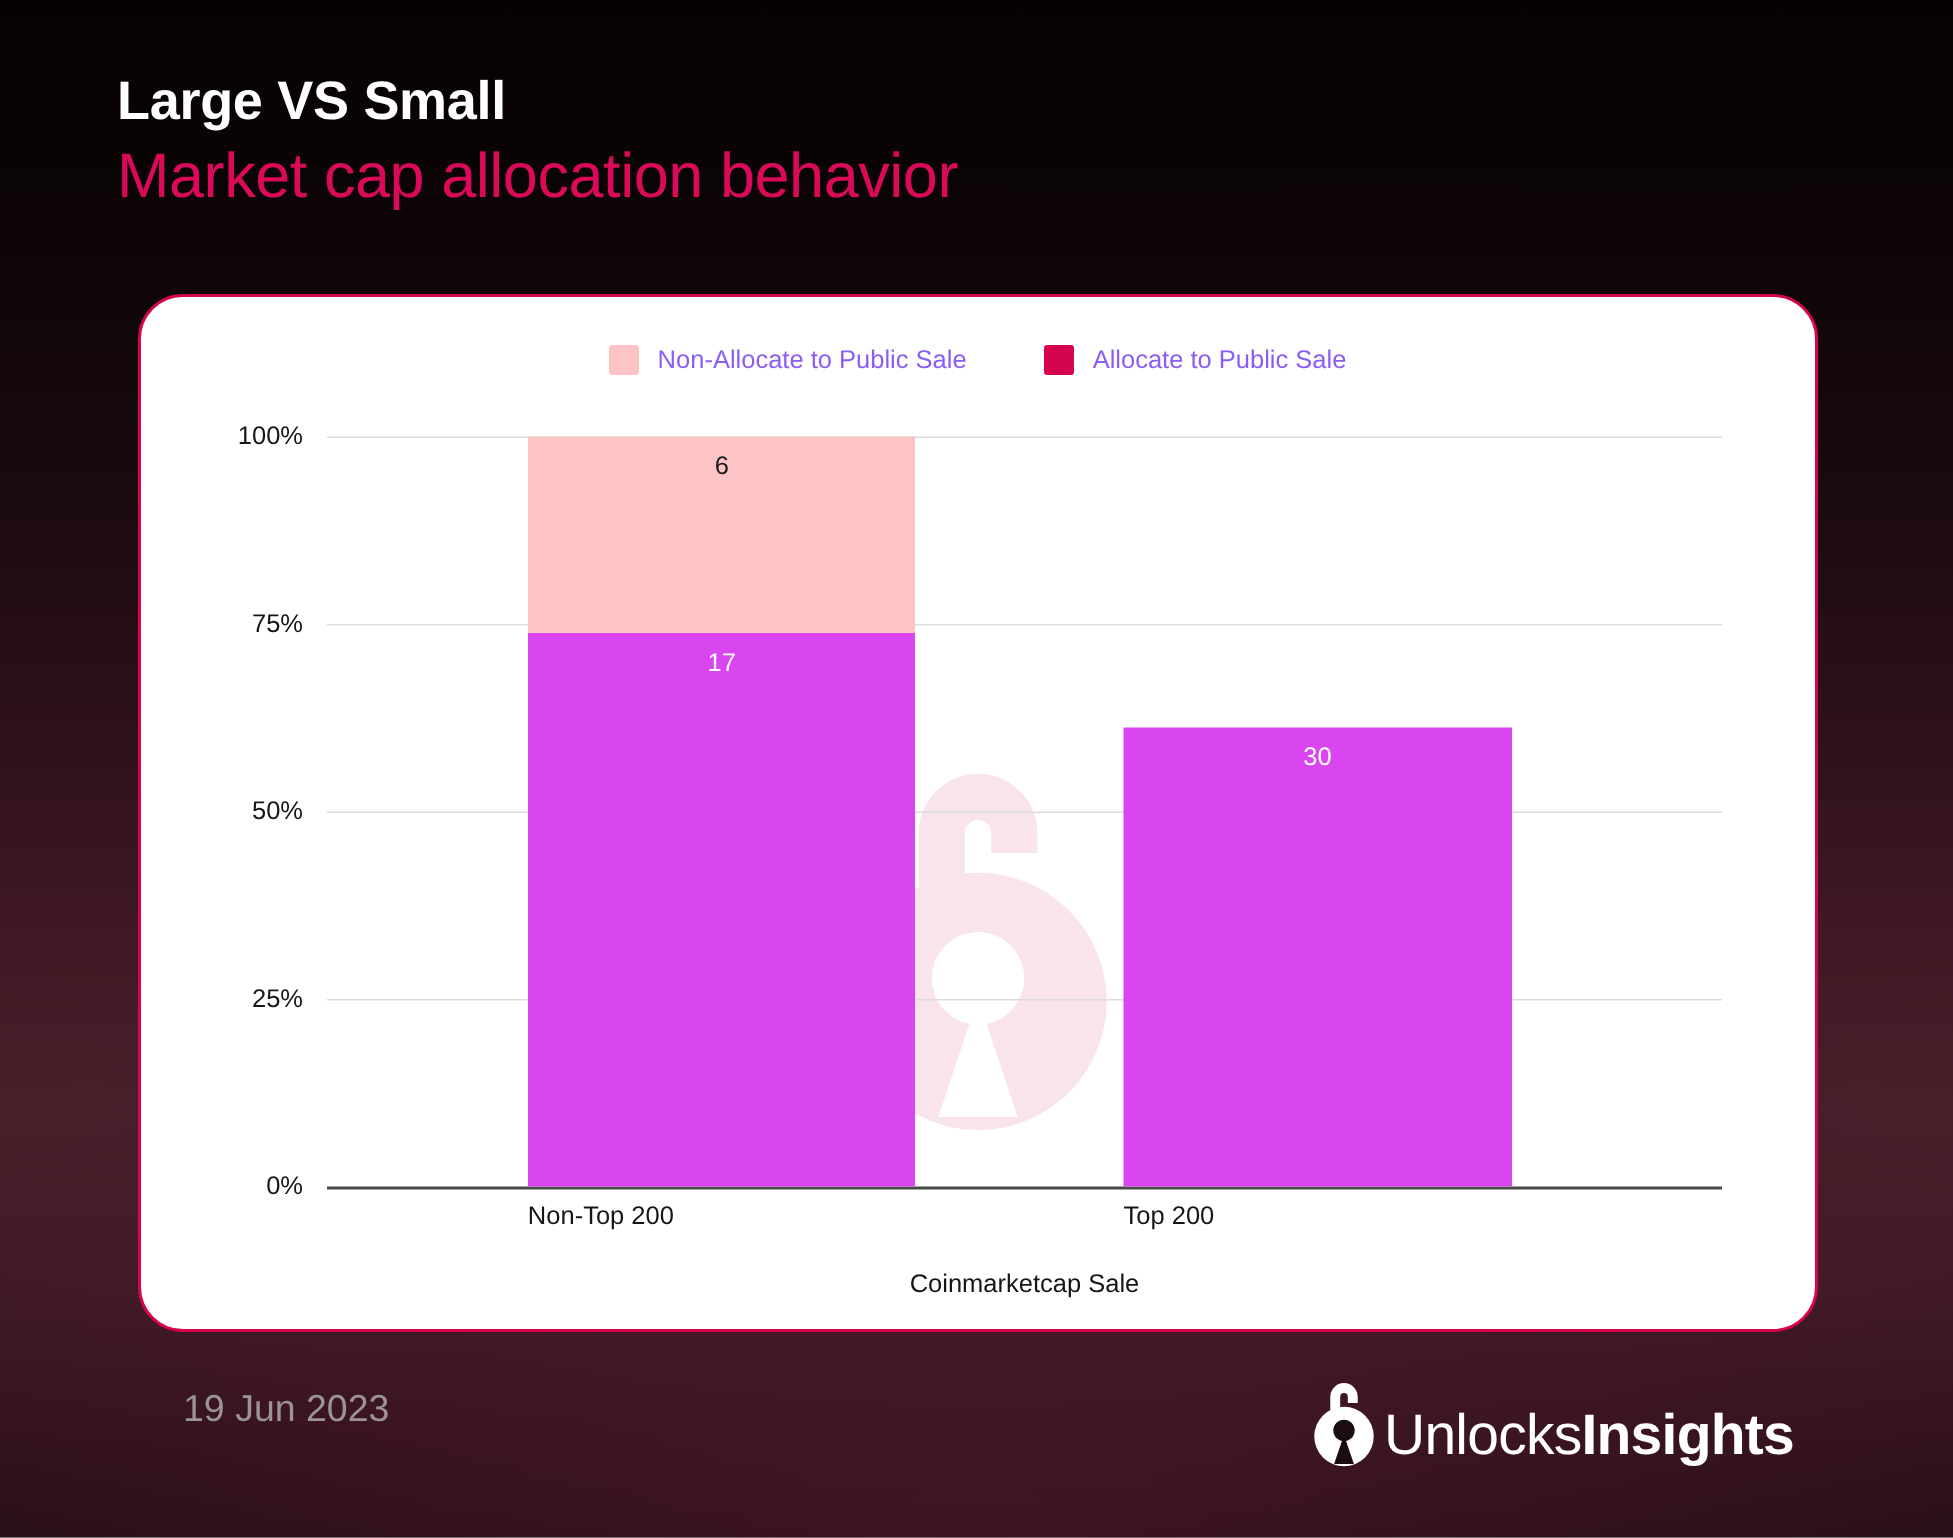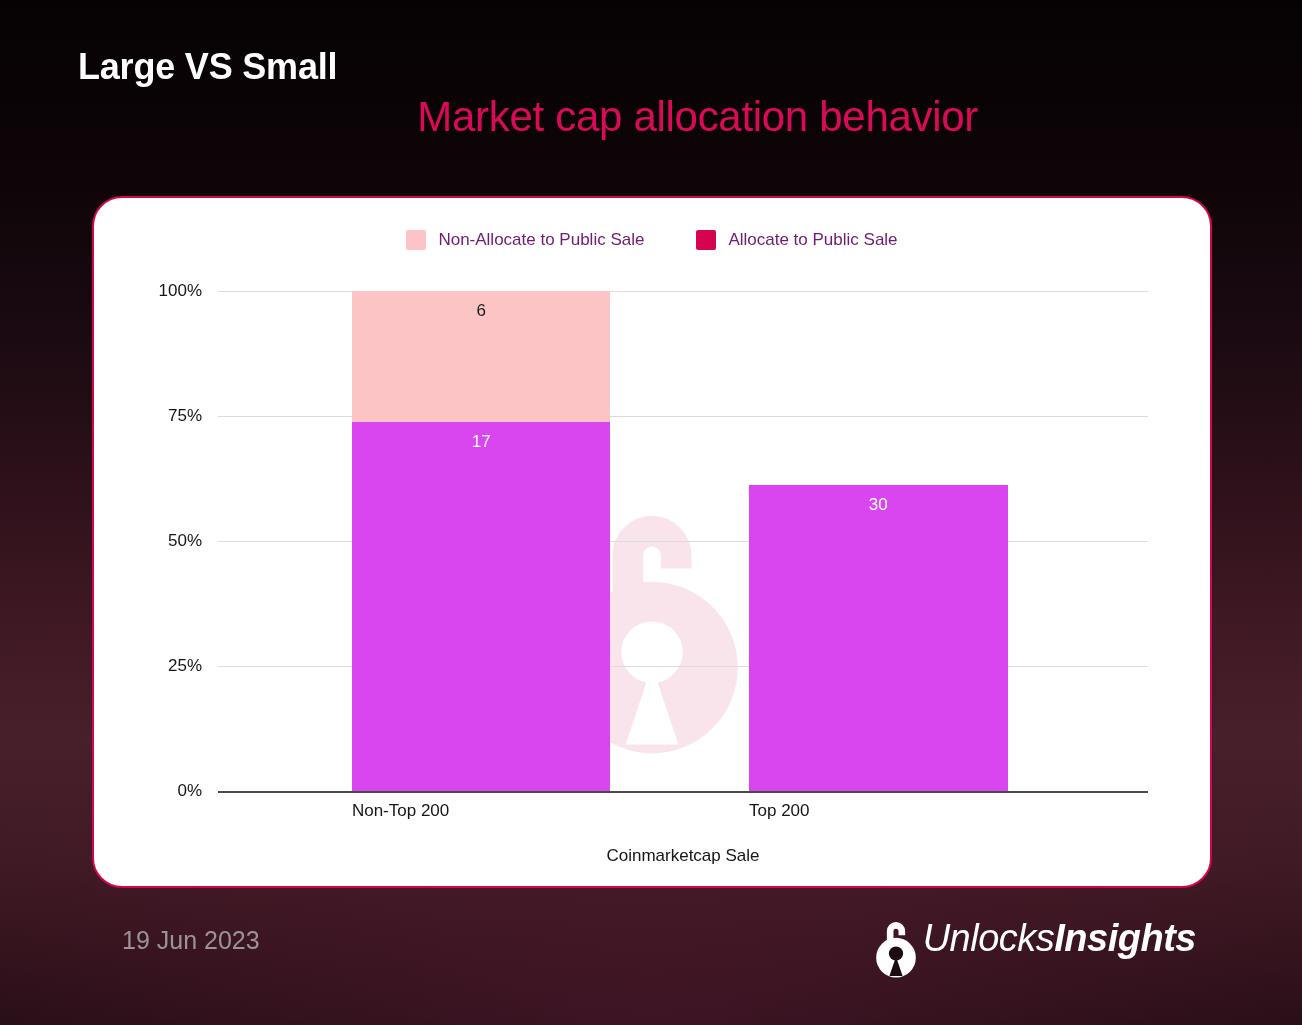--- a/index.html
+++ b/index.html
@@ -41,21 +41,20 @@
     letter-spacing: -0.2px;
     line-height: 1.15;
   }
   #title-sub {
     font-size: 42px;
     font-weight: 400;
     color: #da0a58;
     line-height: 1.25;
     margin-top: 4px;
     letter-spacing: -0.3px;
-    text-align: right;
   }
 
   
   #card {
     position: absolute;
     left: 92px;
     top: 196px;
     width: 1120px;
     height: 692px;
     background: #ffffff;
@@ -93,21 +92,21 @@
     gap: 12px;
   }
   .legend-swatch {
     width: 20px;
     height: 20px;
     border-radius: 2px;
     flex: 0 0 auto;
   }
   .legend-label {
     font-size: 17px;
-    color: #701a75;
+    color: #8b5cf6;
   }
 
   
   #plot {
     position: absolute;
     left: 124px;   
     top: 93px;     
     width: 930px;  
     height: 500px; 
   }
@@ -186,22 +185,21 @@
     transform: translateY(-50%);
     font-size: 25px;
     color: #9c9299;
   }
   #brand {
     position: absolute;
     right: 106px;
     top: 948px;
     transform: translateY(-50%);
     display: flex;
-    align-items: flex-start;
-    font-style: italic;
+    align-items: flex-end;
   }
   #brand-text {
     font-size: 38px;
     color: #ffffff;
     letter-spacing: -0.5px;
     white-space: nowrap;
   }
   #brand-text .b-light { font-weight: 300; }
   #brand-text .b-bold  { font-weight: bold; }
 </style>

